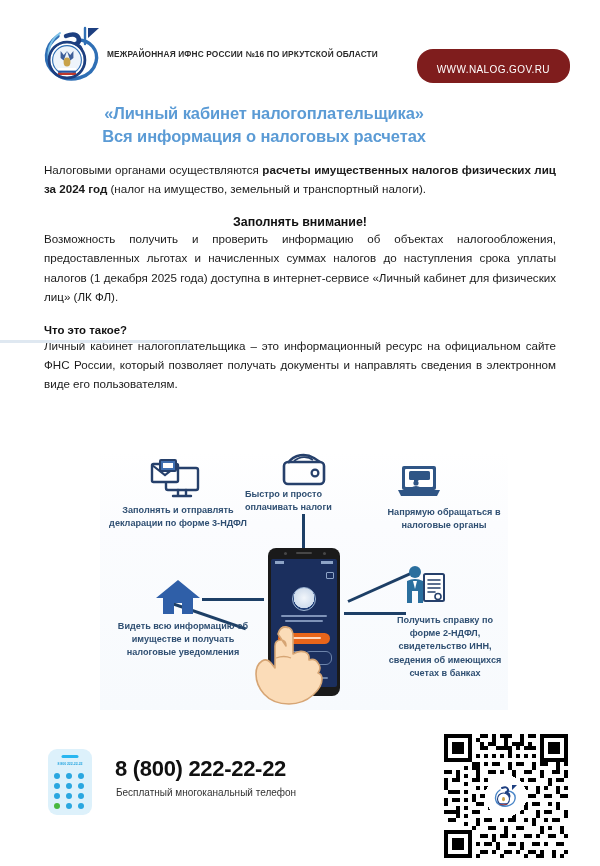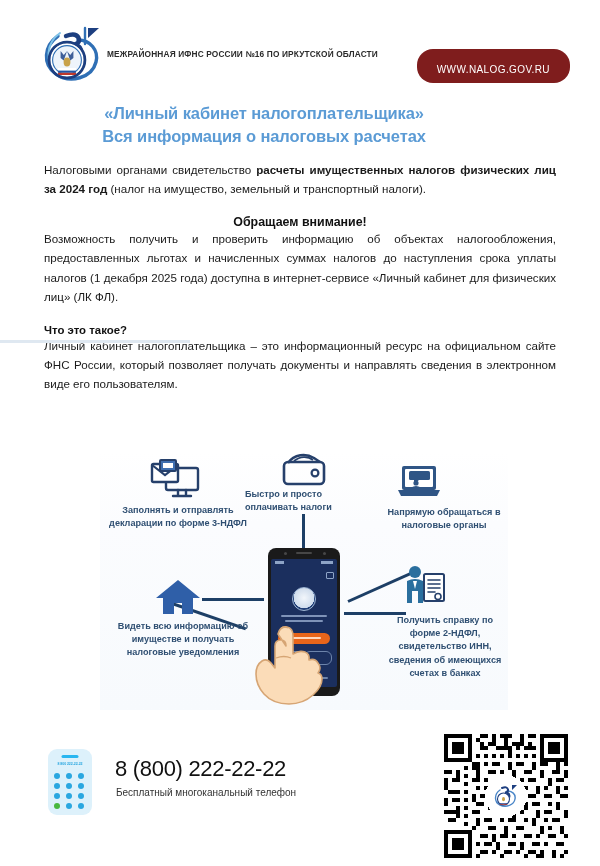--- a/index.html
+++ b/index.html
@@ -228,21 +228,21 @@
   }
   .fphone-dots span {
     width: 6px; height: 6px; border-radius: 50%;
     background: #2aa7e0; display: block;
   }
   .fphone-dots span.green { background: #49b83f; }
   .tel {
     position: absolute;
     left: 115px; top: 26px;
     font-size: 22px;
-    font-weight: normal;
+    font-weight: bold;
     color: #111;
     letter-spacing: -0.3px;
   }
   .tel-sub {
     position: absolute;
     left: 116px; top: 56px;
     font-size: 10px;
     line-height: 1.4;
     color: #333;
   }
@@ -295,23 +295,23 @@
   <div class="url-badge">WWW.NALOG.GOV.RU</div>
 </div>
 
 <div class="title-block">
   <div>«Личный кабинет налогоплательщика»</div>
   <div>Вся информация о налоговых расчетах</div>
 </div>
 
 <div class="content">
 
-  <p class="para"><span>Налоговыми органами свидетельство </span><b>расчеты имущественных налогов физических лиц за 2024 год</b><span> (налог на имущество, земельный и транспортный налоги).</span></p>
-
-  <p class="attention">Обращаем внимание!</p>
+  <p class="para"><span>Налоговыми органами осуществляются </span><b>расчеты имущественных налогов физических лиц за 2024 год</b><span> (налог на имущество, земельный и транспортный налоги).</span></p>
+
+  <p class="attention">Заполнять внимание!</p>
 
   <p class="para para2">Возможность получить и проверить информацию об объектах налогообложения, предоставленных льготах и начисленных суммах налогов до наступления срока уплаты налогов (1 декабря 2025 года) доступна в интернет-сервисе «Личный кабинет для физических лиц» (ЛК ФЛ).</p>
 
   <p class="subhead">Что это такое?</p>
   <div class="rule"></div>
 
   <p class="para para3">Личный кабинет налогоплательщика –  это информационный ресурс на официальном сайте ФНС России, который позволяет получать документы и направлять сведения в электронном виде его пользователям.</p>
 </div>
 
 <div class="info">

